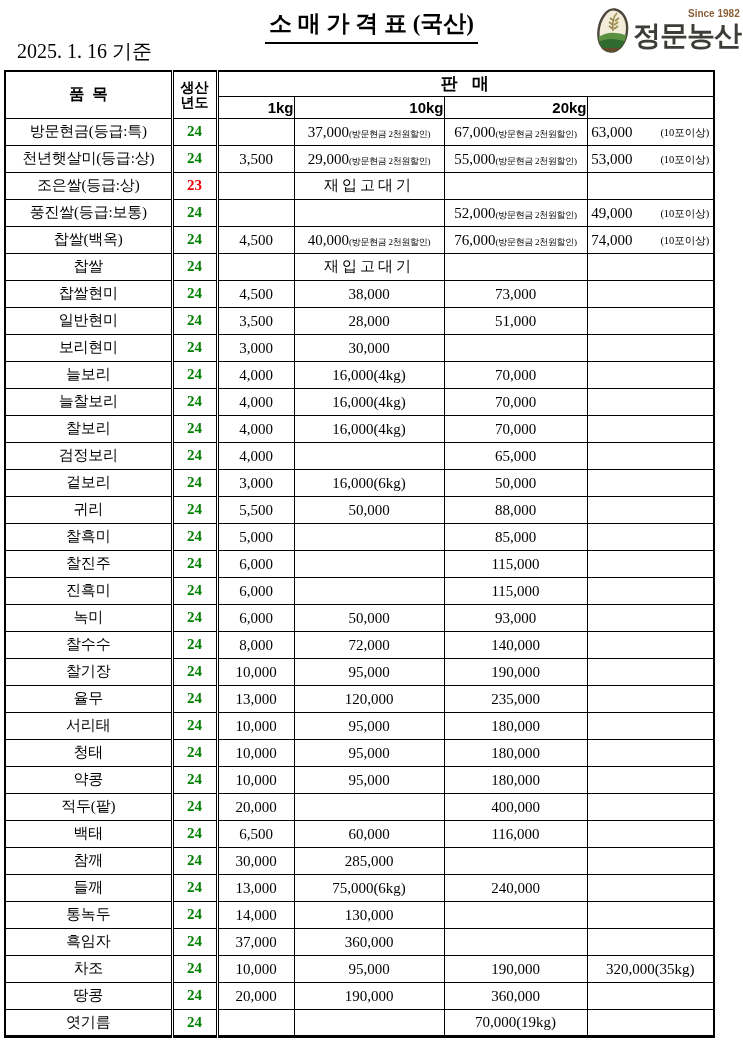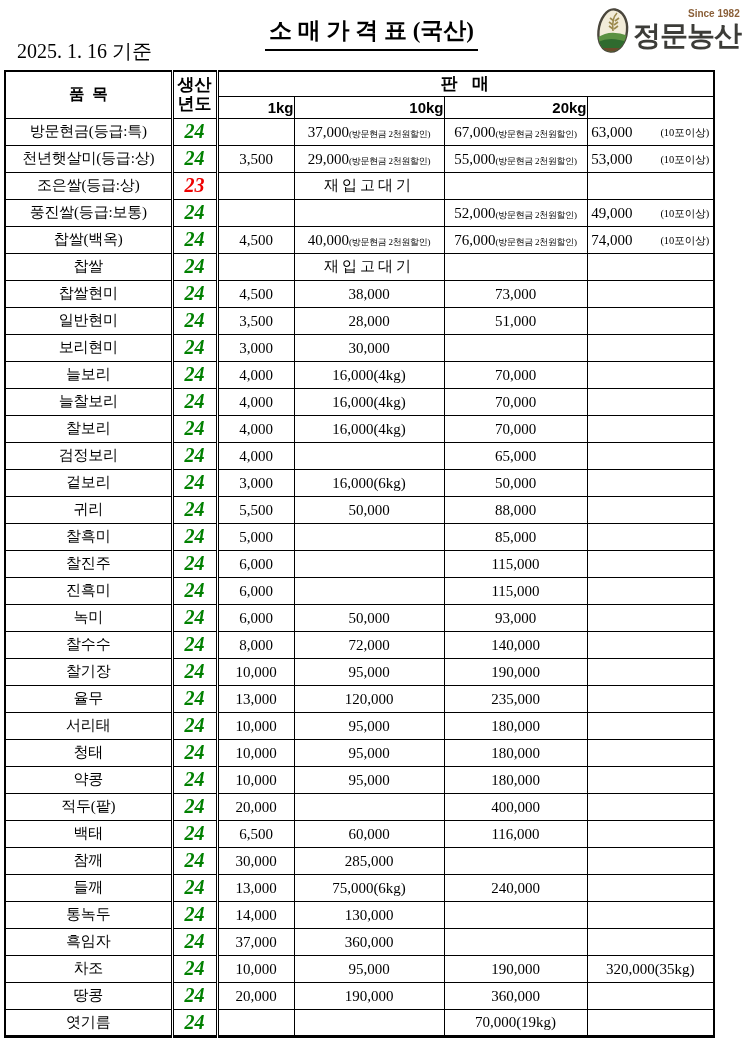--- a/index.html
+++ b/index.html
@@ -8,21 +8,21 @@
     --ink:#000;
   }
   html,body{margin:0;padding:0;background:#fff;}
   body{
     width:743px;height:1051px;position:relative;overflow:hidden;
     font-family:"Liberation Serif","DejaVu Serif",serif;color:var(--ink);
   }
   
   .title-wrap{position:absolute;top:6px;left:0;width:743px;text-align:center;}
   .title{
-    display:inline-block;margin:9px;font-size:23px;font-weight:bold;
+    display:inline-block;margin:2px;font-size:23px;font-weight:bold;
     white-space:pre;border-bottom:2.5px solid #000;padding:0 4px 3px 4px;
   }
   .date{position:absolute;top:38px;left:17px;font-size:20px;white-space:pre;}
   .logo{position:absolute;top:5px;right:1px;width:150px;height:52px;}
   .logo svg{display:block;}
   
   table.price-table{
     position:absolute;top:70px;left:4px;width:709px;
     border-collapse:collapse;table-layout:fixed;
     border:2px solid #000;border-bottom-width:3px;
@@ -32,29 +32,29 @@
   col.c4{width:150px}col.c5{width:143px}col.c6{width:127px}
   th,td{
     border:1px solid #000;padding:0;text-align:center;vertical-align:middle;
     overflow:hidden;white-space:nowrap;
   }
   thead tr.r1{height:25px}
   thead tr.r2{height:22px}
   tbody tr{height:27px}
   .h-item{font-size:15.5px;font-weight:bold;white-space:pre;}
   .h-year{
-    font-size:17px;font-weight:bold;line-height:1.08;
+    font-size:14px;font-weight:bold;line-height:1.08;
     border-left:3px double #000;border-right:3px double #000;
   }
   .h-sale{font-size:17px;font-weight:bold;white-space:pre;letter-spacing:2px;}
   .h-kg{font-family:"Liberation Sans","DejaVu Sans",sans-serif;font-size:15px;font-weight:bold;text-align:right;}
   .c-item{font-size:15px;letter-spacing:-0.2px;}
   .c-year{
-    font-size:20px;font-weight:bold;
-    border-left:3px double #000;border-right:3px double #000;font-style:italic;
+    font-size:15px;font-weight:bold;
+    border-left:3px double #000;border-right:3px double #000;
   }
   .c-year.green{color:var(--green);}
   .c-year.red{color:var(--red);}
   .c-price .v{font-size:15px;}
   .c-price .note{vertical-align:0.5px;}
   .c-price .note.sm{font-size:9px;letter-spacing:-0.3px;}
   .c-price .note.md{font-size:10.5px;padding-left:28px;}
   .c-price .v.restock{letter-spacing:3px;}
 </style>
 </head>

